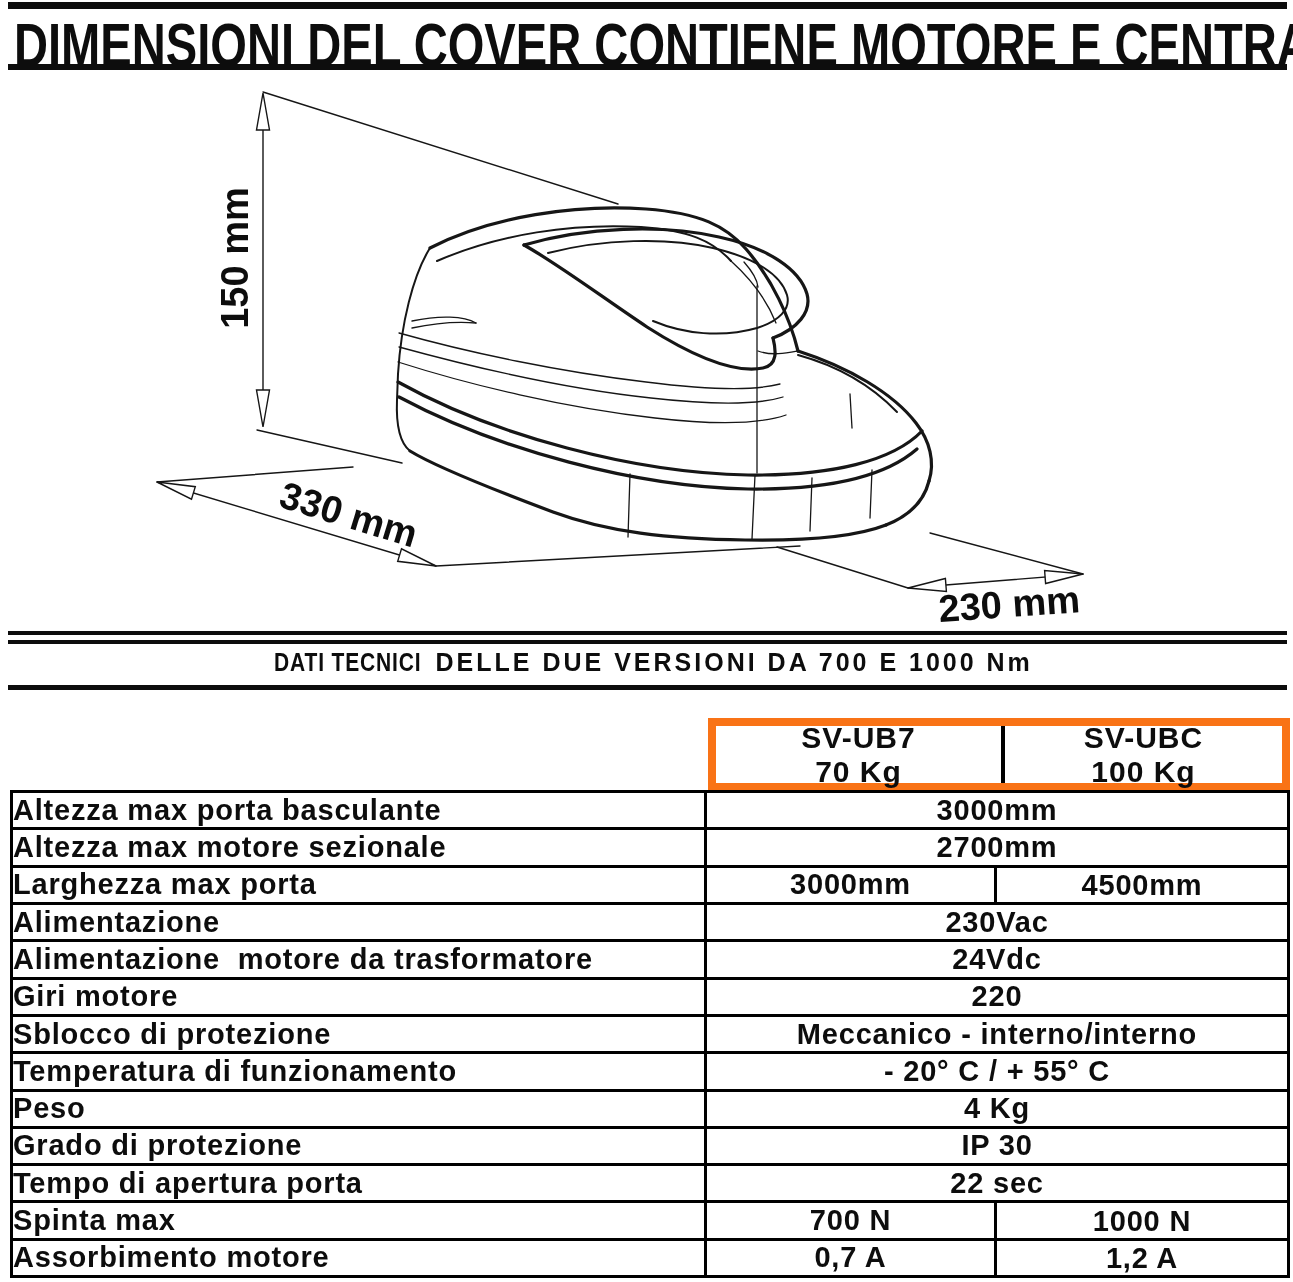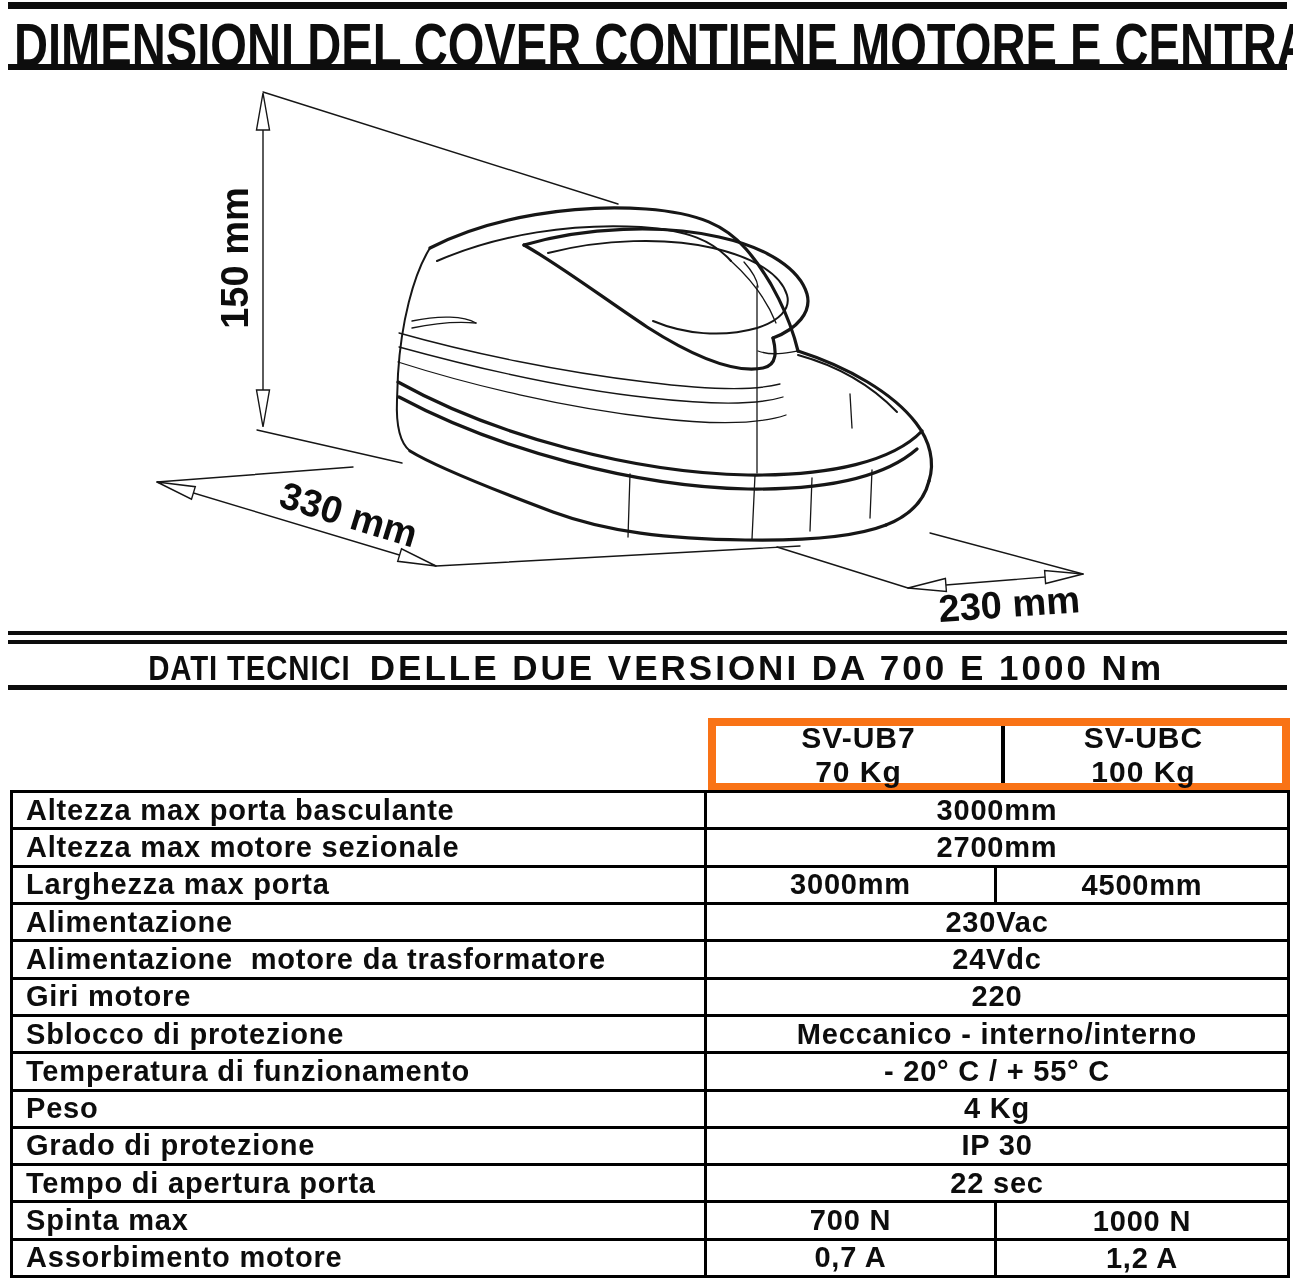--- a/index.html
+++ b/index.html
@@ -12,21 +12,21 @@
   .rule { position:absolute; background:#0d0d0d; }
 
   .page-title {
     position:absolute; left:14px; top:9px;
     font-size:62px; font-weight:bold; white-space:nowrap;
     transform:scaleX(0.76); transform-origin:0 0; letter-spacing:0px;
   }
 
   .section-heading {
     position:absolute; left:0; top:648px; width:1293px;
-    text-align:center; font-weight:bold; font-size:35px; white-space:nowrap;
+    text-align:center; font-weight:bold; font-size:25px; white-space:nowrap;
   }
   .section-heading .cond { display:inline-block; transform:scaleX(0.84); transform-origin:50% 50%; letter-spacing:1px; }
   .section-heading .wide { letter-spacing:3px; }
 
   
   .thead {
     position:absolute; left:708px; top:718px; width:582px; height:73px;
     border:8px solid #f97316; box-sizing:border-box; display:flex; background:#fff;
   }
   .thead .hcell {
@@ -38,21 +38,21 @@
 
   .tbody {
     position:absolute; left:10px; top:790px; width:1280px; height:488px;
     border:3px solid #000; box-sizing:border-box;
     display:flex; flex-direction:column; background:#fff;
   }
   .trow { flex:1; display:flex; border-bottom:3px solid #000; box-sizing:border-box; min-height:0; }
   .trow:last-child { border-bottom:none; }
   .tlabel {
     width:694px; border-right:3px solid #000; box-sizing:border-box;
-    display:flex; align-items:center; padding-left:13px;
+    display:flex; align-items:center; 
   }
   .tval  { flex:1; display:flex; align-items:center; justify-content:center; }
   .tval1 { width:290px; border-right:3px solid #000; box-sizing:border-box;
            display:flex; align-items:center; justify-content:center; }
   .tval2 { flex:1; display:flex; align-items:flex-end; justify-content:center; }
   .celltx { font-weight:bold; font-size:29px; letter-spacing:0.8px; white-space:pre; }
 
   svg text { font-family:"Liberation Sans", sans-serif; }
 </style>
 </head>

